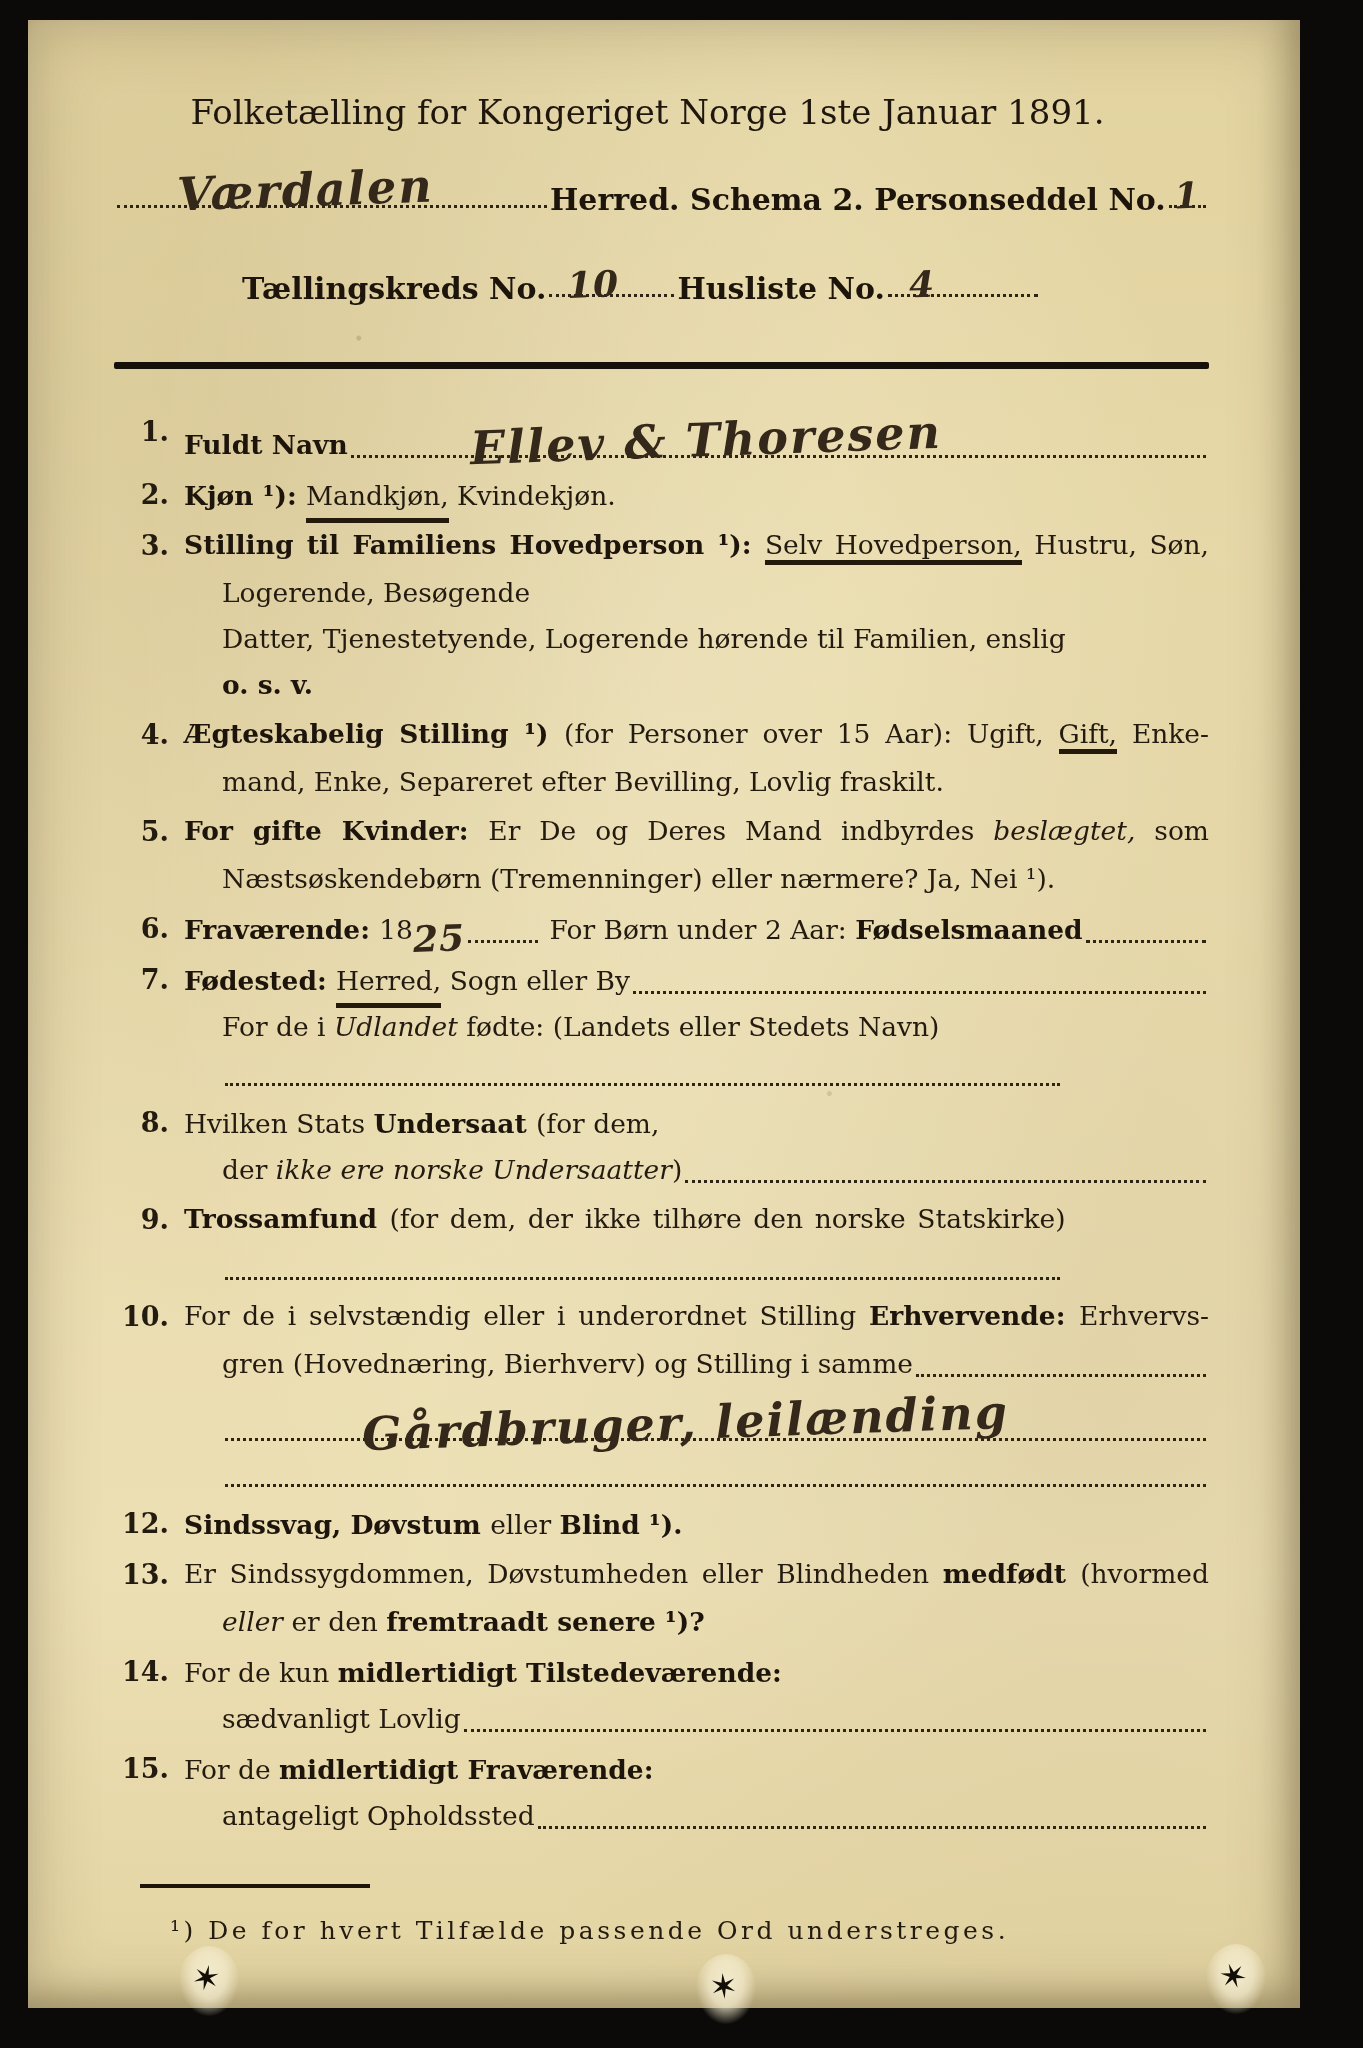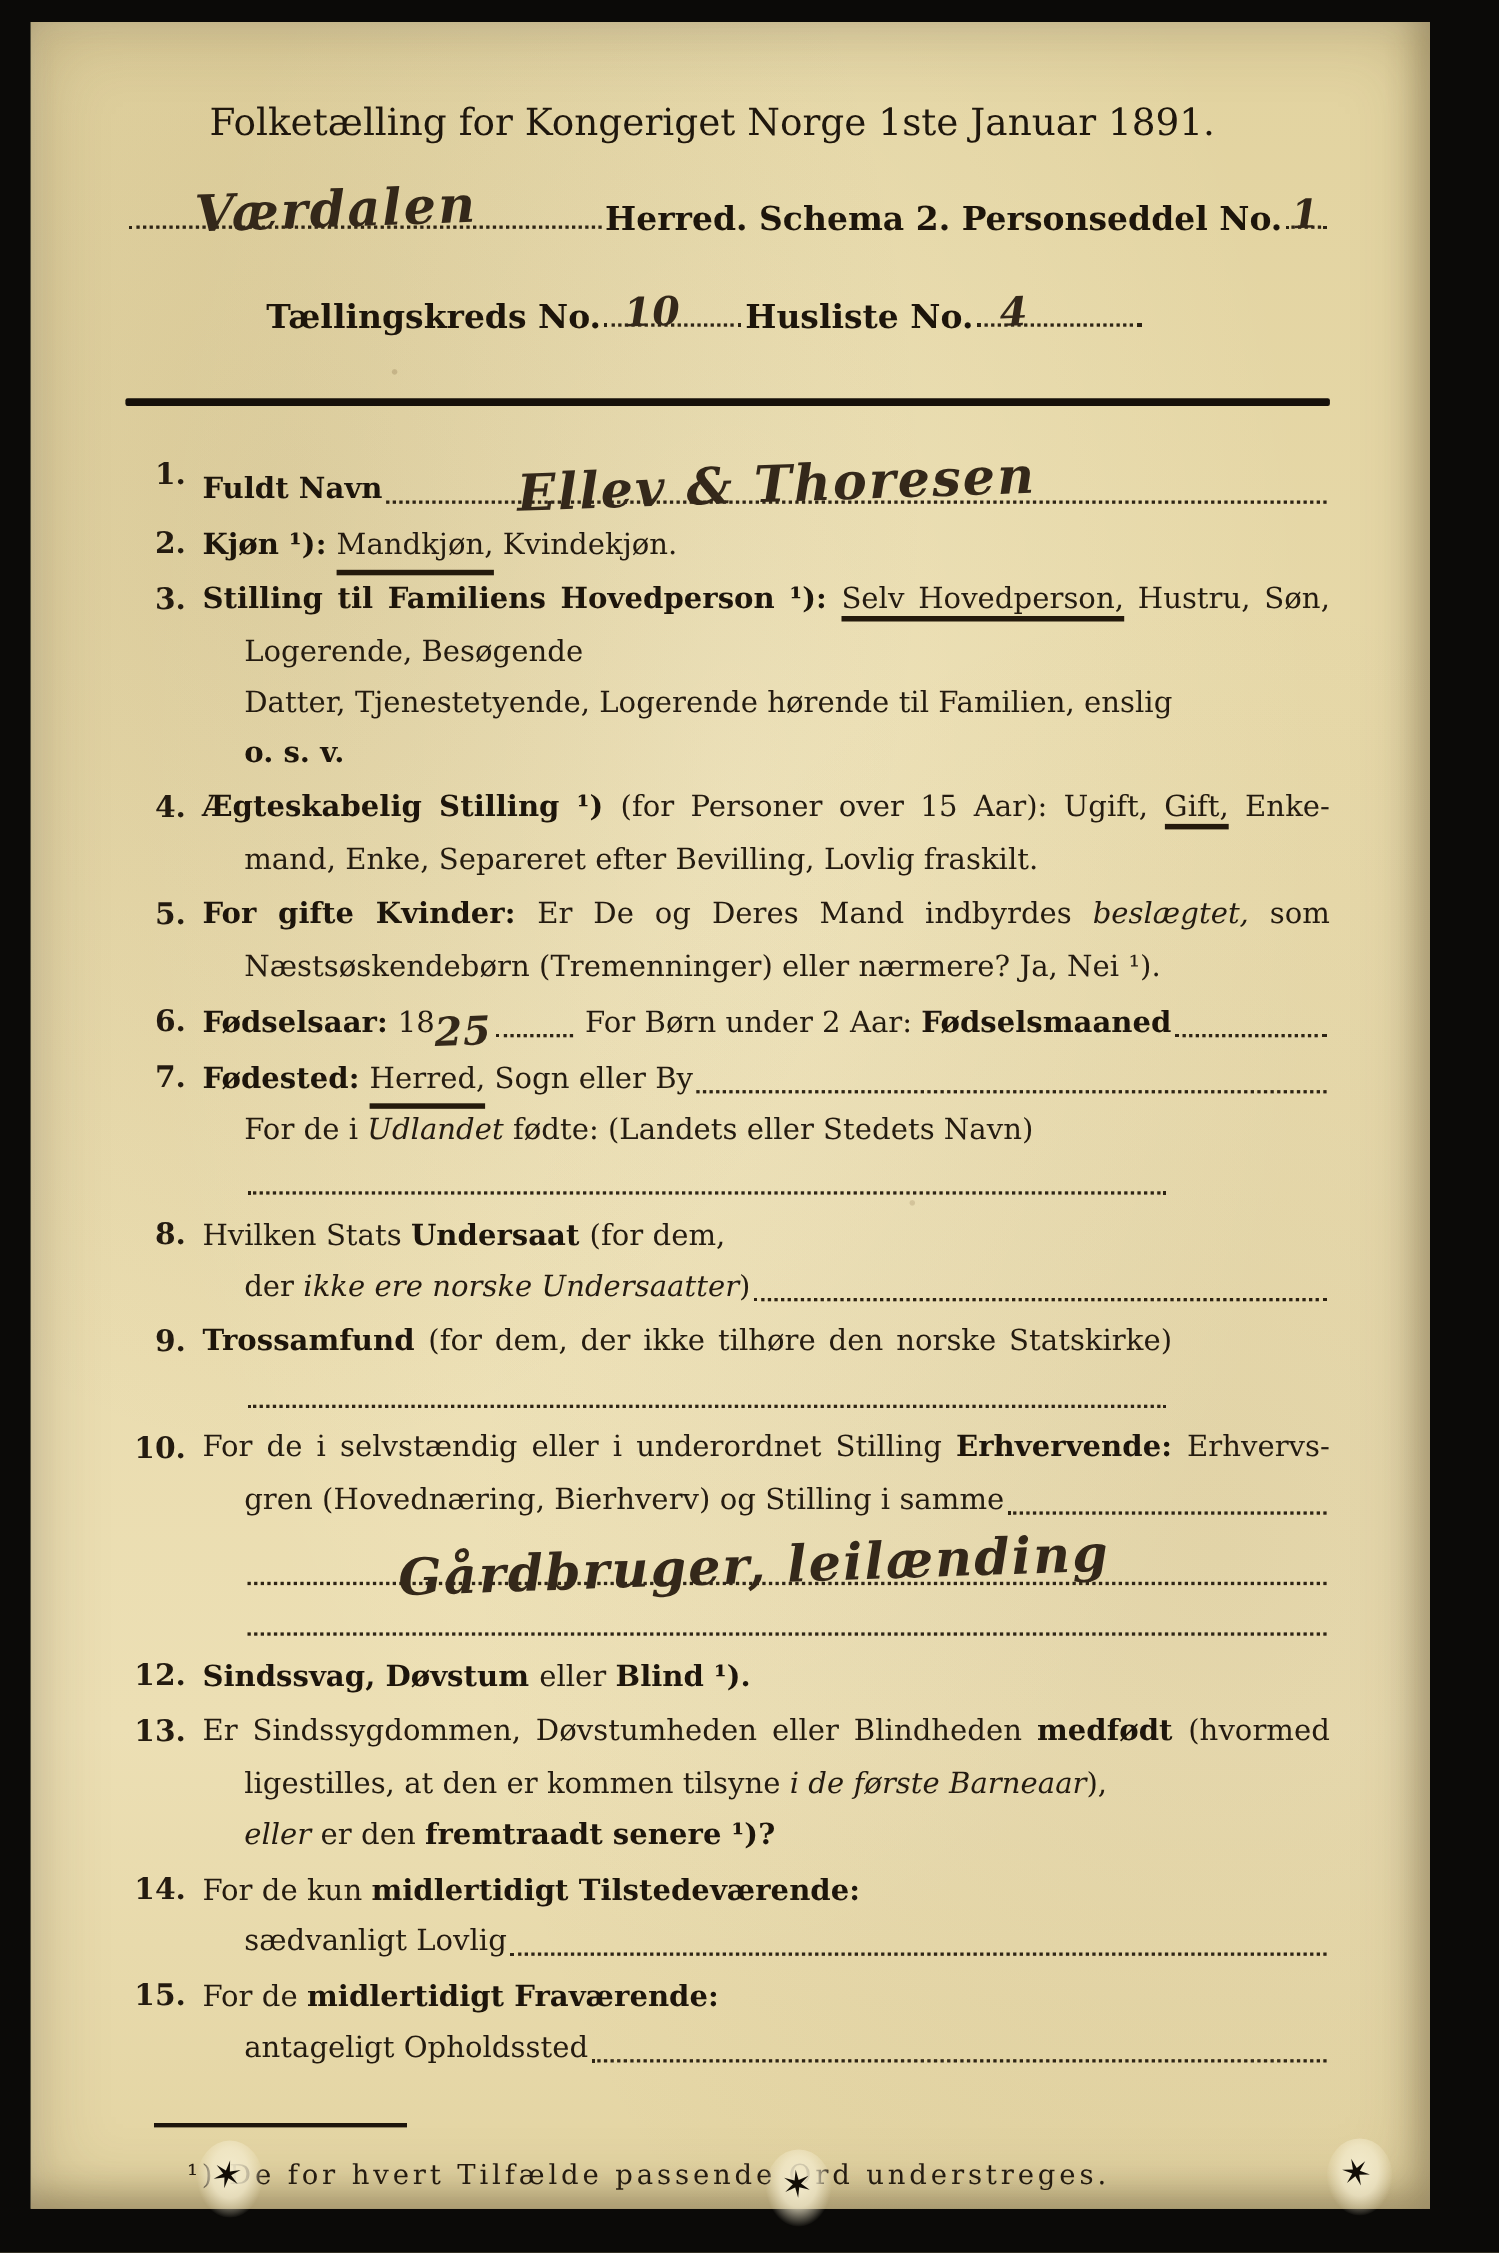--- a/index.html
+++ b/index.html
@@ -155,21 +155,21 @@
           <div class="line indent">
               <span class="">Næstsøskendebørn (Tremenninger) eller nærmere? Ja, Nei ¹).</span>
             </div>
         </div>
       </div>
 
       <div class="item">
         <span class="num">6.</span>
         <div class="lines">
           <div class="line">
-              <span class="b">Fødselsaar: </span>
+              <span class="b">Fraværende: </span>
               <span class="">18</span>
               <span class="hw hw-inline">25</span>
               <span class="fill" style="flex: 0 0 70px;"></span>
               <span class=""> For Børn under 2 Aar: </span>
               <span class="b">Fødselsmaaned</span>
               <span class="fill"></span>
             </div>
         </div>
       </div>
 
@@ -246,25 +246,20 @@
               <span class="">eller </span>
               <span class="b">Blind ¹).</span>
             </div>
         </div>
       </div>
 
       <div class="item">
         <span class="num">13.</span>
         <div class="lines">
           <div class="line just"><span class="">Er Sindssygdommen, Døvstumheden eller Blindheden </span><span class="b">medfødt </span><span class="">(hvormed</span></div>
-          <div class="line indent">
-              <span class="">ligestilles, at den er kommen tilsyne </span>
-              <span class="i">i de første Barneaar</span>
-              <span class="">),</span>
-            </div>
           <div class="line indent">
               <span class="i">eller</span>
               <span class=""> er den </span>
               <span class="b">fremtraadt senere ¹)?</span>
             </div>
         </div>
       </div>
 
       <div class="item">
         <span class="num">14.</span>

